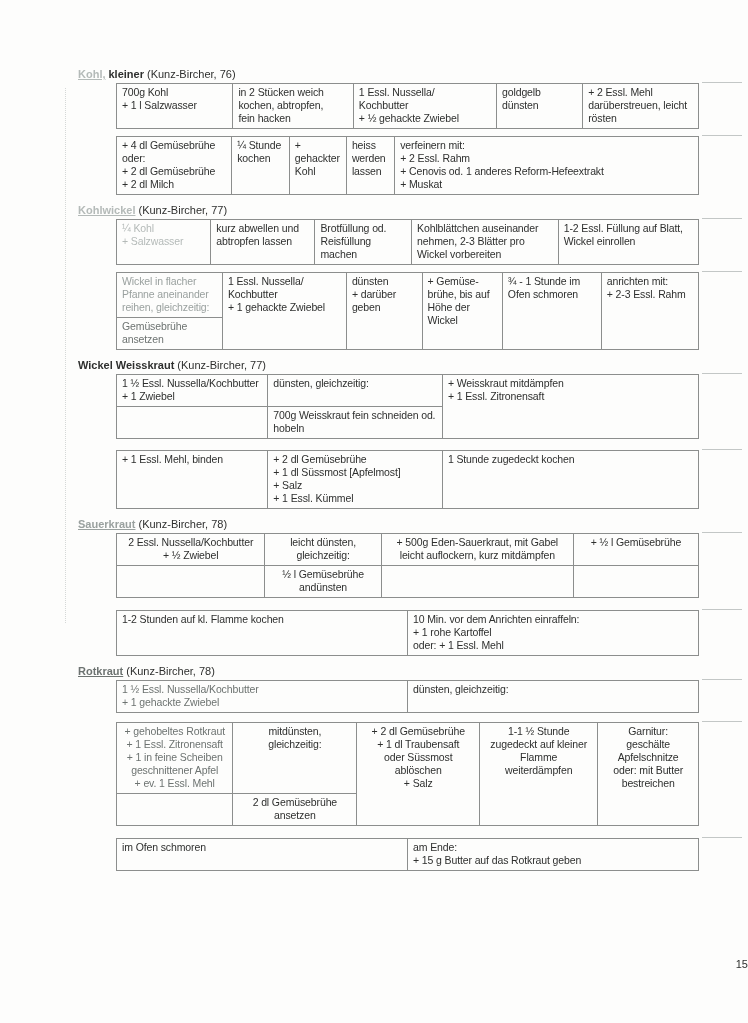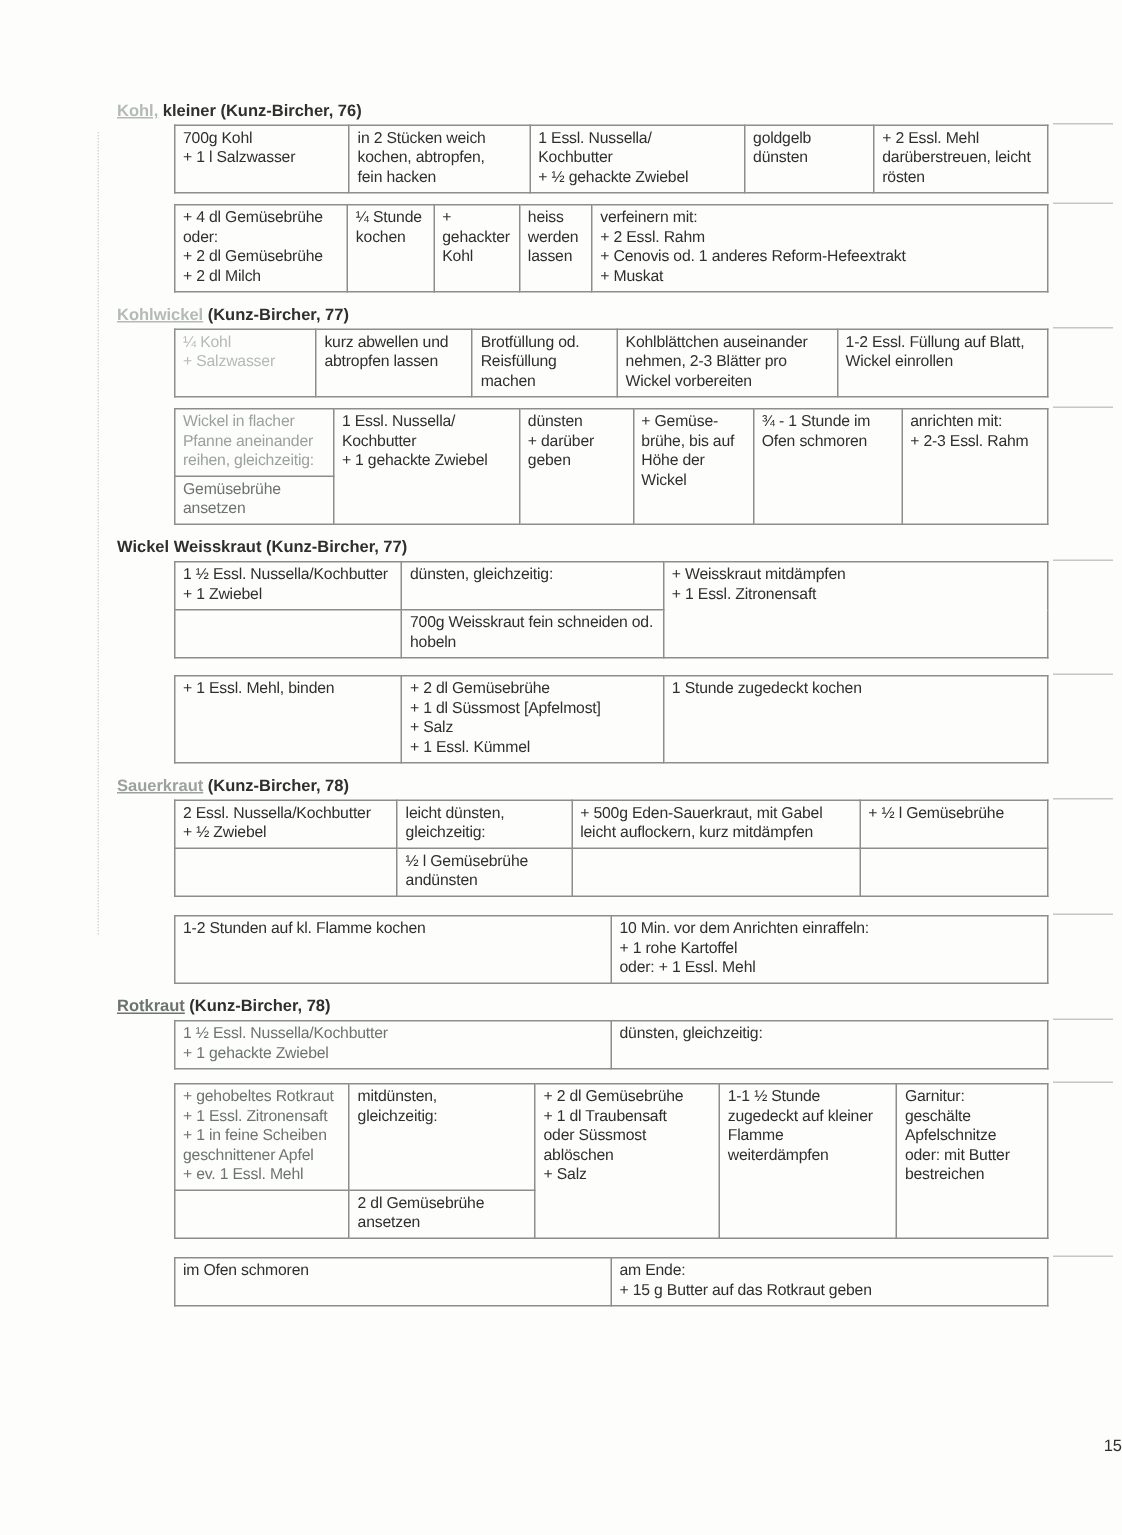--- a/index.html
+++ b/index.html
@@ -10,41 +10,41 @@
     overflow:hidden;
     font-family:"Liberation Sans", sans-serif;
     color:#2e2f2e;
   }
   .content{position:absolute;left:84px;top:0;width:615px;}
   .heading{margin:9px 0 2px -6px;font-size:11px;line-height:13px;white-space:nowrap;}
   .heading.first{margin-top:68px;}
   .h-a,.h-b{font-weight:bold;}
   .h-b:not(:empty){margin-left:3px;}
   .h-a:empty + .h-b{margin-left:0;}
-  .h-ref{font-weight:bold;margin-left:3px;}
+  .h-ref{font-weight:normal;margin-left:3px;}
   .u{text-decoration:underline;text-decoration-color:currentColor;}
   .fade-heavy{color:#b4bab8;}
   .fade-med{color:#9aa19f;}
   .fade-light{color:#6d7371;}
   .tw{position:relative;margin-left:32px;}
   .tw::after{content:"";position:absolute;top:-1px;left:100%;margin-left:3px;width:40px;height:1px;background:#c3c7c6;}
   table{border-collapse:collapse;width:100%;table-layout:fixed;}
   td{
     border:1px solid #8c8e8d;
     vertical-align:top;
     padding:2px 5px 3px 5px;
     font-size:10.5px;
     line-height:13px;
     letter-spacing:-0.12px;
     white-space:pre-line;
   }
   .mb7{margin-bottom:7px;}
   .mb9{margin-bottom:9px;}
   .mb11{margin-bottom:11px;}
-  .mb12{margin-bottom:12px;}
+  .mb12{margin-bottom:12px;text-align:center;}
   .pageno{position:absolute;top:958px;left:0;width:748px;text-align:right;font-size:11px;color:#2e2f2e;}
   .left-artifact{position:absolute;left:65px;top:88px;height:535px;width:0;border-left:1px dotted #ccd0cf;opacity:.8;}
 </style>
 </head>
 <body>
 
 <div class="page">
   <div class="left-artifact"></div>
 
   <div class="content">

